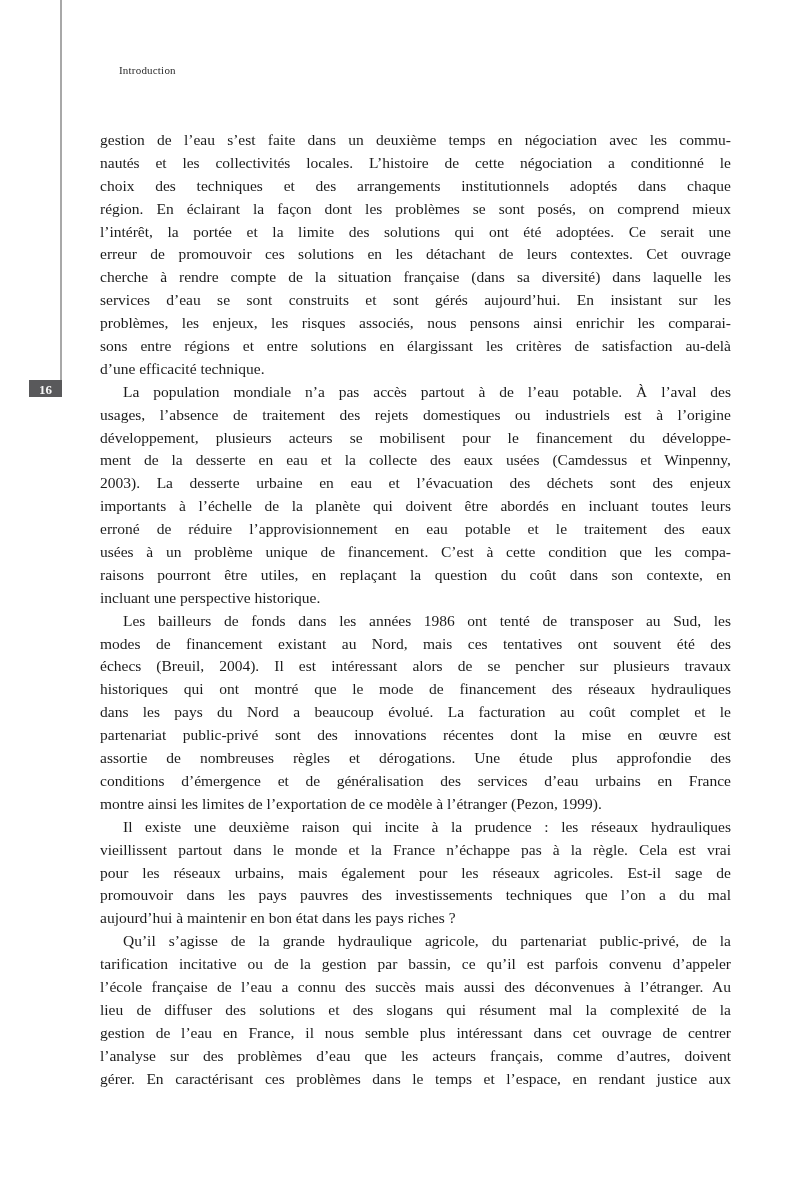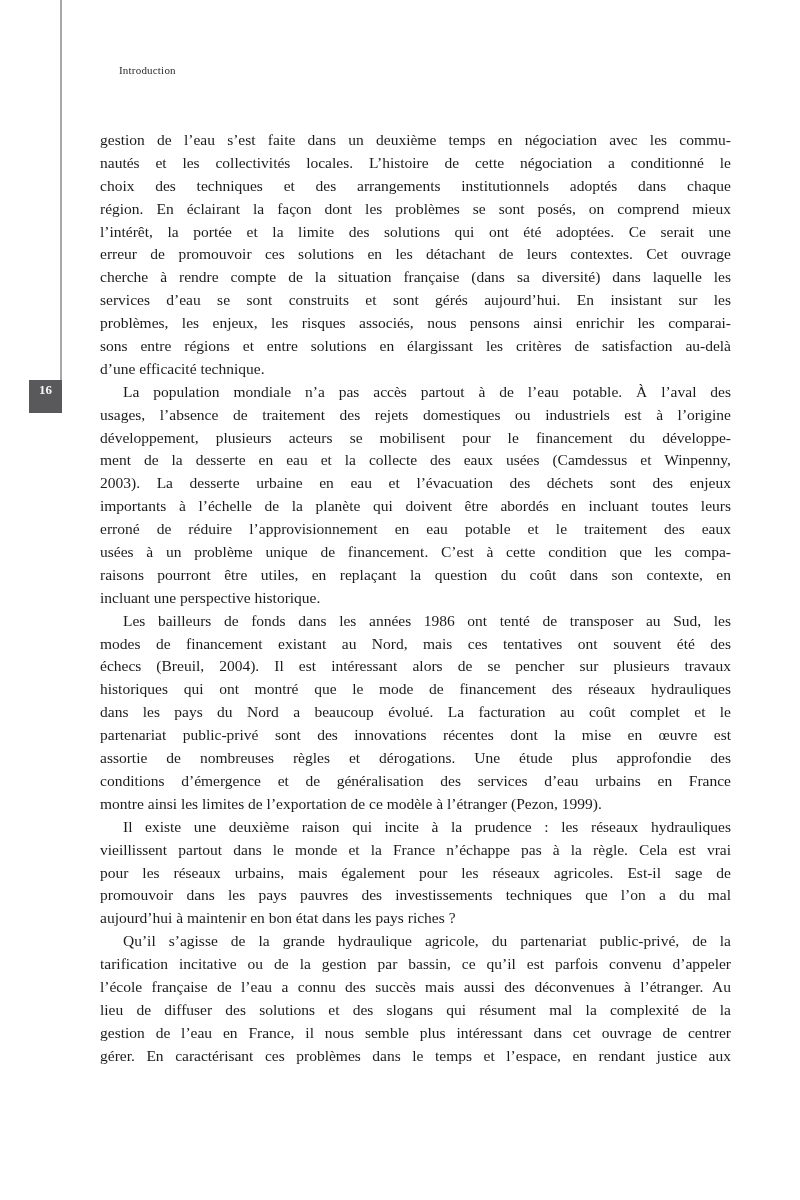--- a/index.html
+++ b/index.html
@@ -21,21 +21,21 @@
   .page { position: absolute; inset: 0; }
   .rule {
     position: absolute;
     left: 60px; top: 0;
     width: 2px; height: 380px;
     background: var(--rule);
   }
   .pagenum {
     position: absolute;
     left: 29px; top: 380px;
-    width: 33px; height: 33px;
+    width: 33px; height: 17px;
     background: var(--page-number-bg);
     color: var(--page-number-text);
     font-weight: bold;
     font-size: 13px;
     line-height: 19px;
     text-align: center;
   }
   .runhead {
     position: absolute;
     left: 71px; top: 64px;
@@ -103,15 +103,16 @@
       <div class="line indent">Il existe une deuxième raison qui incite à la prudence : les réseaux hydrauliques</div>
       <div class="line">vieillissent partout dans le monde et la France n’échappe pas à la règle. Cela est vrai</div>
       <div class="line">pour les réseaux urbains, mais également pour les réseaux agricoles. Est-il sage de</div>
       <div class="line">promouvoir dans les pays pauvres des investissements techniques que l’on a du mal</div>
       <div class="line para-end">aujourd’hui à maintenir en bon état dans les pays riches ?</div>
       <div class="line indent">Qu’il s’agisse de la grande hydraulique agricole, du partenariat public-privé, de la</div>
       <div class="line">tarification incitative ou de la gestion par bassin, ce qu’il est parfois convenu d’appeler</div>
       <div class="line">l’école française de l’eau a connu des succès mais aussi des déconvenues à l’étranger. Au</div>
       <div class="line">lieu de diffuser des solutions et des slogans qui résument mal la complexité de la</div>
       <div class="line">gestion de l’eau en France, il nous semble plus intéressant dans cet ouvrage de centrer</div>
+      <div class="line">l’analyse sur des problèmes d’eau que les acteurs français, comme d’autres, doivent</div>
       <div class="line">gérer. En caractérisant ces problèmes dans le temps et l’espace, en rendant justice aux</div>
     </div>
 </div>
 
 </body></html>

